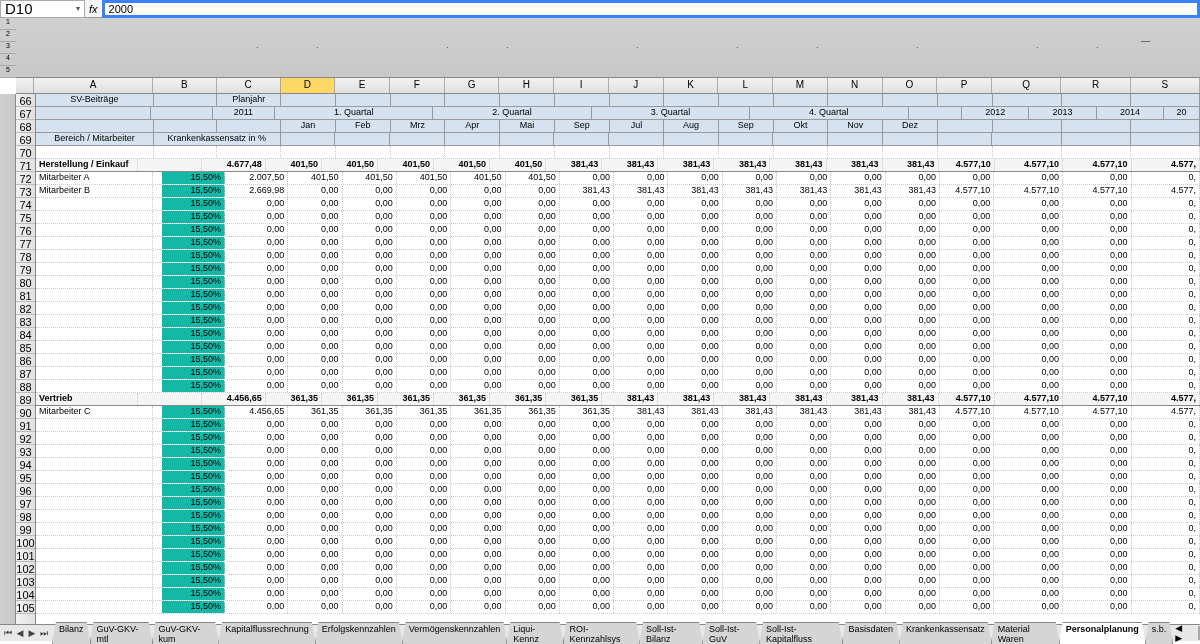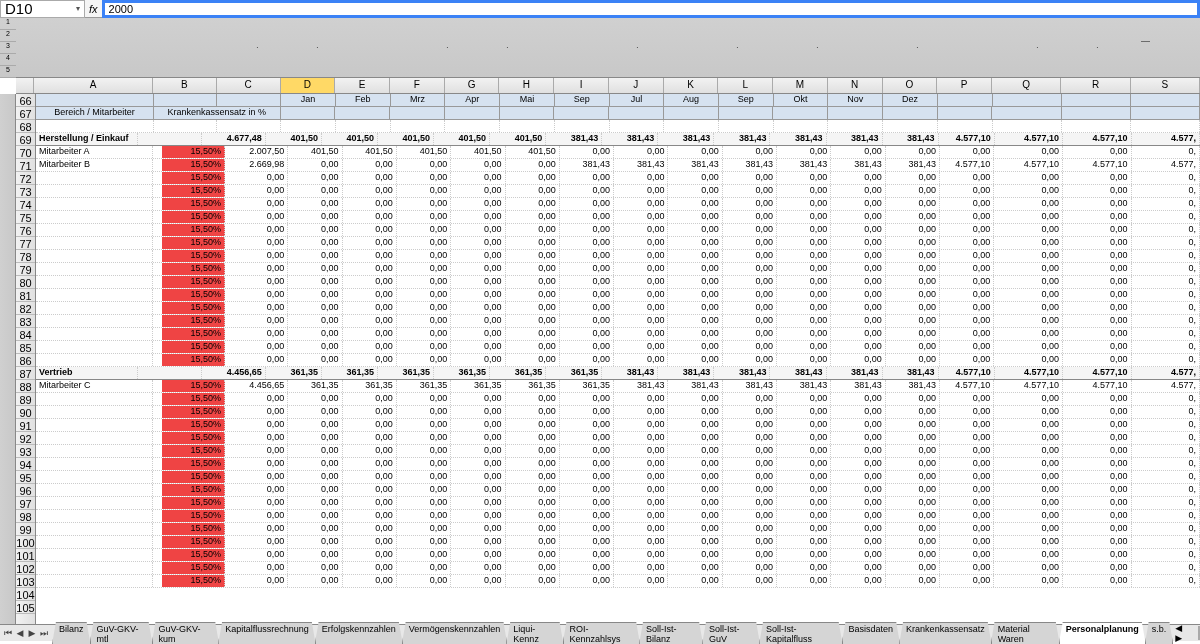--- a/index.html
+++ b/index.html
@@ -30,21 +30,21 @@
   .row-nums { width: 20px; background: linear-gradient(90deg,#f2f2f2,#e0e0e0); border-right: 1px solid #888; }
   .row-num { height: 13px; border-bottom: 1px solid #bbb; text-align: center; font-size: 11px; padding-top: 1px; }
   
   .cells { flex: 1; overflow: hidden; position: relative; }
   .row { display: flex; height: 13px; border-bottom: 1px dotted #ccc; }
   .row.hdr { background: #d6e2f0; border-bottom: 1px solid #999; }
   .row.bold { font-weight: bold; background: #f5f5f5; border-bottom: 1px solid #888; gap: 8px; }
   .cell { border-right: 1px dotted #ccc; padding: 0 3px; font-size: 9px; text-align: right; overflow: hidden; white-space: nowrap; }
   .cell.left { text-align: left; }
   .cell.center { text-align: center; }
-  .cell.yellow { background: #ef4444; margin-left: 9px; }
+  .cell.yellow { background: #14b8a6; margin-left: 9px; }
   .cell.hdr { border-right: 1px solid #999; background: #d6e2f0; text-align: center; }
   
   .sheet-tabs { height: 17px; display: flex; align-items: center; background: #e8e8e8; border-top: 1px solid #888; font-size: 9px; }
   .tab-nav { display: flex; padding: 0 2px; }
   .tab-nav span { width: 12px; text-align: center; cursor: pointer; color: #444; }
   .tab { padding: 1px 6px; background: #d5d5d5; border: 1px solid #888; border-bottom: none; margin-right: -1px; cursor: pointer; clip-path: polygon(4px 0, calc(100% - 4px) 0, 100% 100%, 0 100%); }
   .tab.active { background: #fff; font-weight: bold; }
   .hscroll { flex: 1; height: 14px; margin-left: 4px; background: #e0e0e0; border: 1px solid #aaa; position: relative; }
   .hscroll-thumb { position: absolute; left: 0; width: 40%; height: 100%; background: #c0c0c0; }
   
@@ -149,20 +149,55 @@
         <div class="row-num">99</div>
         <div class="row-num">100</div>
         <div class="row-num">101</div>
         <div class="row-num">102</div>
         <div class="row-num">103</div>
         <div class="row-num">104</div>
         <div class="row-num">105</div>
       </div>
     <div class="cells" id="cells">
         <div class="row hdr">
+          <div class="cell cA left hdr">SV-Beiträge</div>
+          <div class="cell cB hdr"></div>
+          <div class="cell cC left hdr">Planjahr</div>
+          <div class="cell cD hdr"></div>
+          <div class="cell cE hdr"></div>
+          <div class="cell cF hdr"></div>
+          <div class="cell cG hdr"></div>
+          <div class="cell cH hdr"></div>
+          <div class="cell cI hdr"></div>
+          <div class="cell cJ hdr"></div>
+          <div class="cell cK hdr"></div>
+          <div class="cell cL hdr"></div>
+          <div class="cell cM hdr"></div>
+          <div class="cell cN hdr"></div>
+          <div class="cell cO hdr"></div>
+          <div class="cell cP hdr"></div>
+          <div class="cell cQ hdr"></div>
+          <div class="cell cR hdr"></div>
+          <div class="cell cS hdr"></div>
+        </div>
+        <div class="row hdr">
+          <div class="cell cA hdr"></div>
+          <div class="cell cB hdr"></div>
+          <div class="cell cC hdr">2011</div>
+          <div class="cell  hdr center" style="width: 180px;">1. Quartal</div>
+          <div class="cell  hdr center" style="width: 180px;">2. Quartal</div>
+          <div class="cell  hdr center" style="width: 180px;">3. Quartal</div>
+          <div class="cell  hdr center" style="width: 180px;">4. Quartal</div>
+          <div class="cell cP hdr"></div>
+          <div class="cell cQ hdr center">2012</div>
+          <div class="cell cR hdr center">2013</div>
+          <div class="cell cS hdr center">2014</div>
+          <div class="cell cT hdr center">20</div>
+        </div>
+        <div class="row hdr">
           <div class="cell cA hdr"></div>
           <div class="cell cB hdr"></div>
           <div class="cell cC hdr"></div>
           <div class="cell cD hdr center">Jan</div>
           <div class="cell cE hdr center">Feb</div>
           <div class="cell cF hdr center">Mrz</div>
           <div class="cell cG hdr center">Apr</div>
           <div class="cell cH hdr center">Mai</div>
           <div class="cell cI hdr center">Sep</div>
           <div class="cell cJ hdr center">Jul</div>

